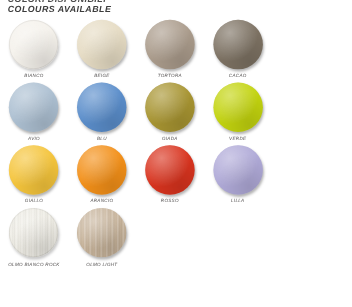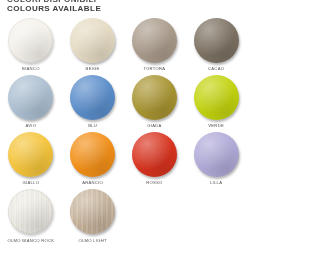--- a/index.html
+++ b/index.html
@@ -3,21 +3,21 @@
 <meta charset="utf-8">
 <style>
   html,body{margin:0;padding:0;}
   body{
     width:247px;height:279px;
     background:#ffffff;
     font-family:"Liberation Sans",sans-serif;
     overflow:hidden;
     position:relative;
   }
-  #sheet{position:relative;width:247px;height:252px;}
+  #sheet{position:relative;width:247px;height:252px;font-style:italic;}
 
   
   .header{
     position:absolute;left:7px;top:-4px;
     line-height:8.5px;
     white-space:nowrap;
   }
   .header .line{
     display:block;
     font-size:8px;

